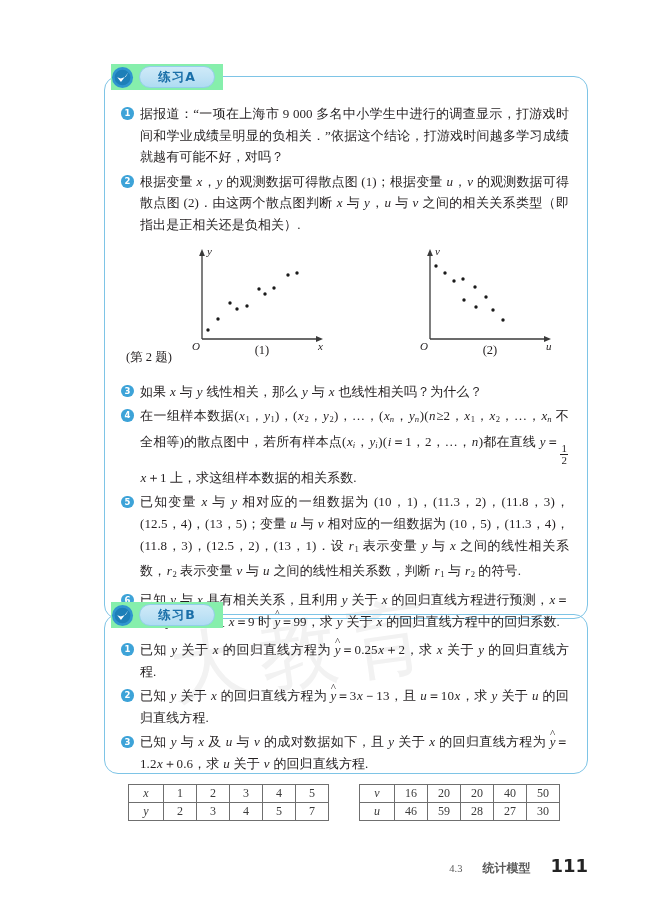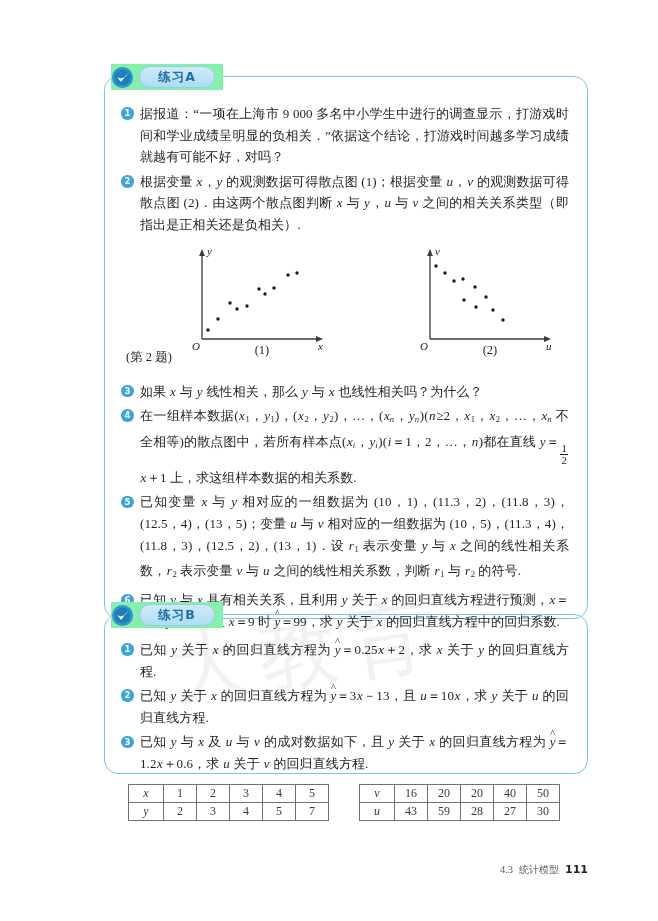--- a/index.html
+++ b/index.html
@@ -225,30 +225,30 @@
     width: 34px;
   }
 
   
   .footer {
     position: absolute;
     right: 70px;
     bottom: 44px;
     display: flex;
     align-items: baseline;
-    gap: 6px;
+    gap: 20px;
     color: #5a5a5a;
     font-size: 10.5px;
   }
   .footer .sec { font-family: "Liberation Serif", serif; }
-  .footer .ttl { font-family: "DejaVu Sans", sans-serif; font-size: 10px; }
+  .footer .ttl { font-family: "DejaVu Sans", sans-serif; font-size: 12px; font-weight: bold; }
   .footer .pg {
     font-family: "DejaVu Sans", sans-serif;
     font-weight: bold;
-    font-size: 11px;
+    font-size: 18px;
     color: #232323;
     margin-top: 44px;
   }
 </style>
 </head>
 <body>
 
 <div class="page">
 
   <div class="watermark">大教育</div>
@@ -438,21 +438,21 @@
               <tr>
                 <td class="hdr">v</td>
                 <td>16</td>
                 <td>20</td>
                 <td>20</td>
                 <td>40</td>
                 <td>50</td>
               </tr>
               <tr>
                 <td class="hdr">u</td>
-                <td>43</td>
+                <td>46</td>
                 <td>59</td>
                 <td>28</td>
                 <td>27</td>
                 <td>30</td>
               </tr>
             </tbody>
           </table>
 
         </div>
       </div>

